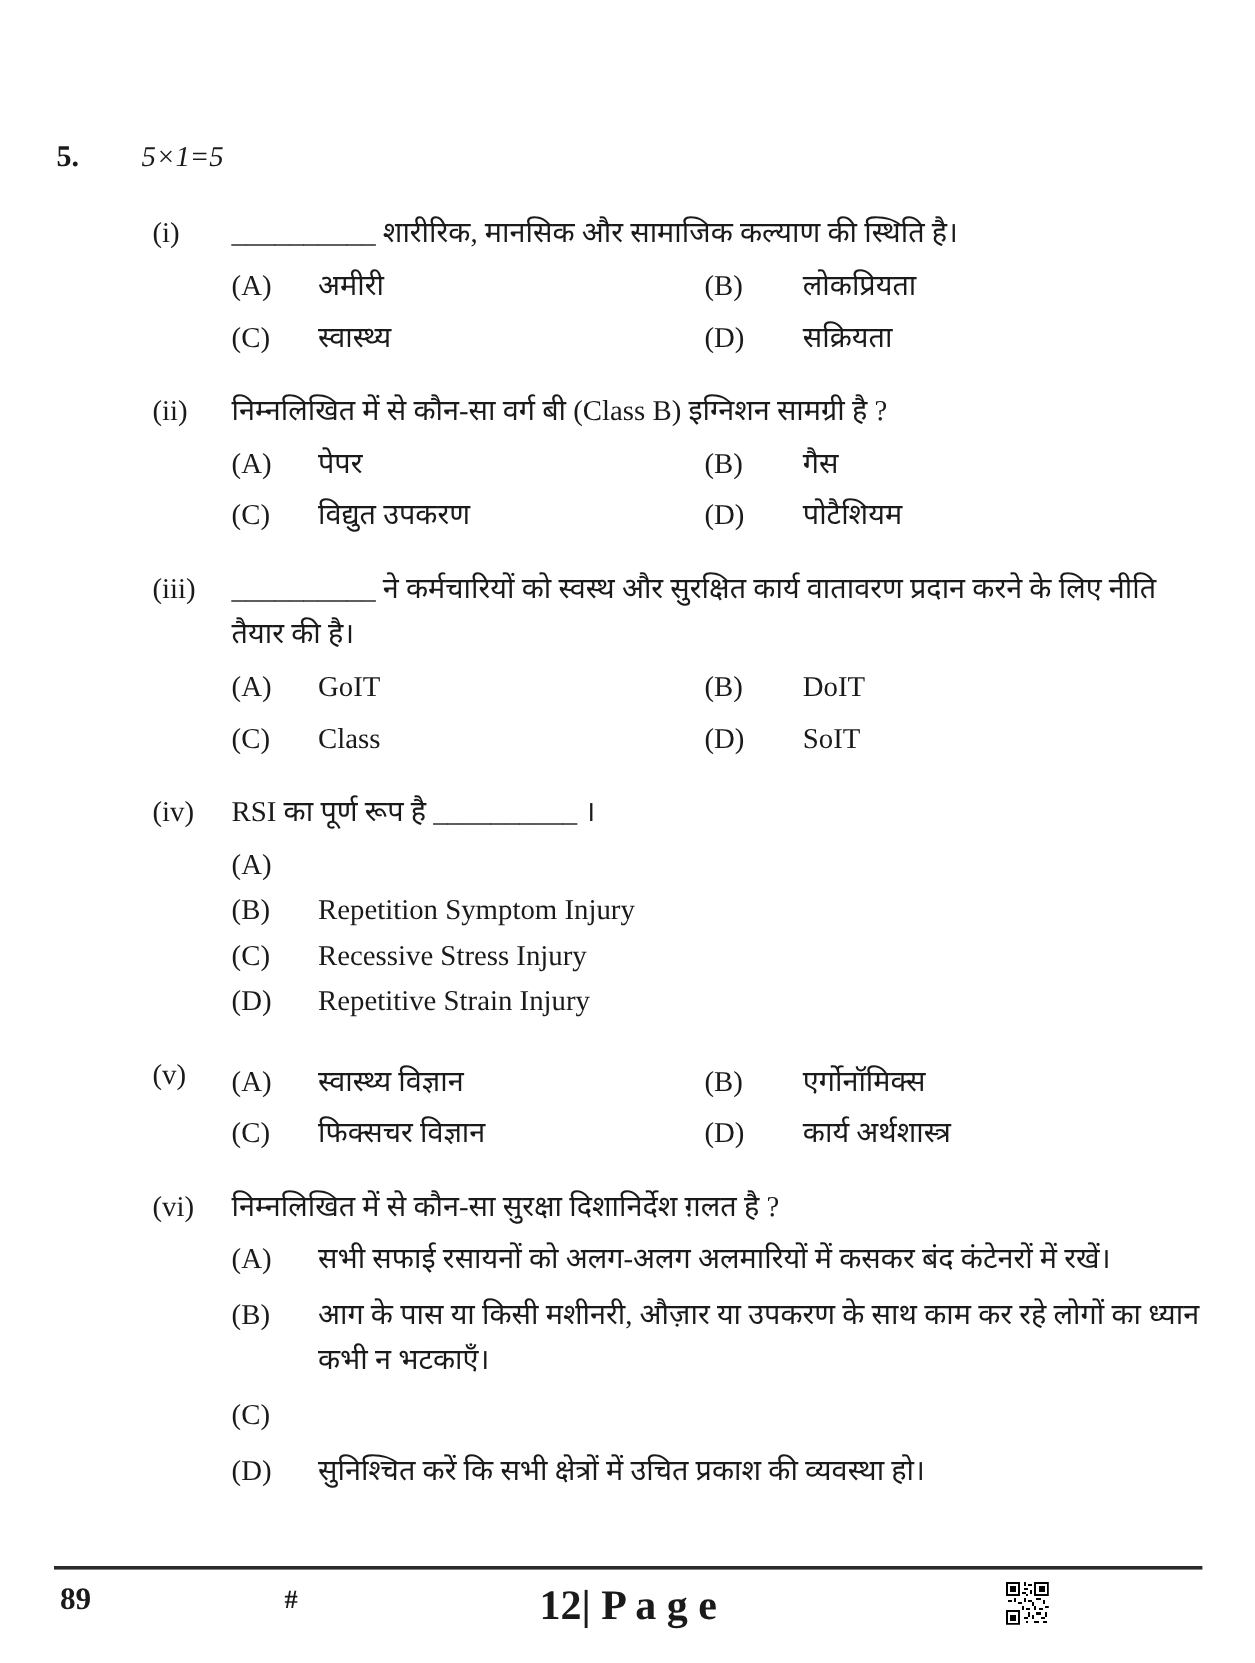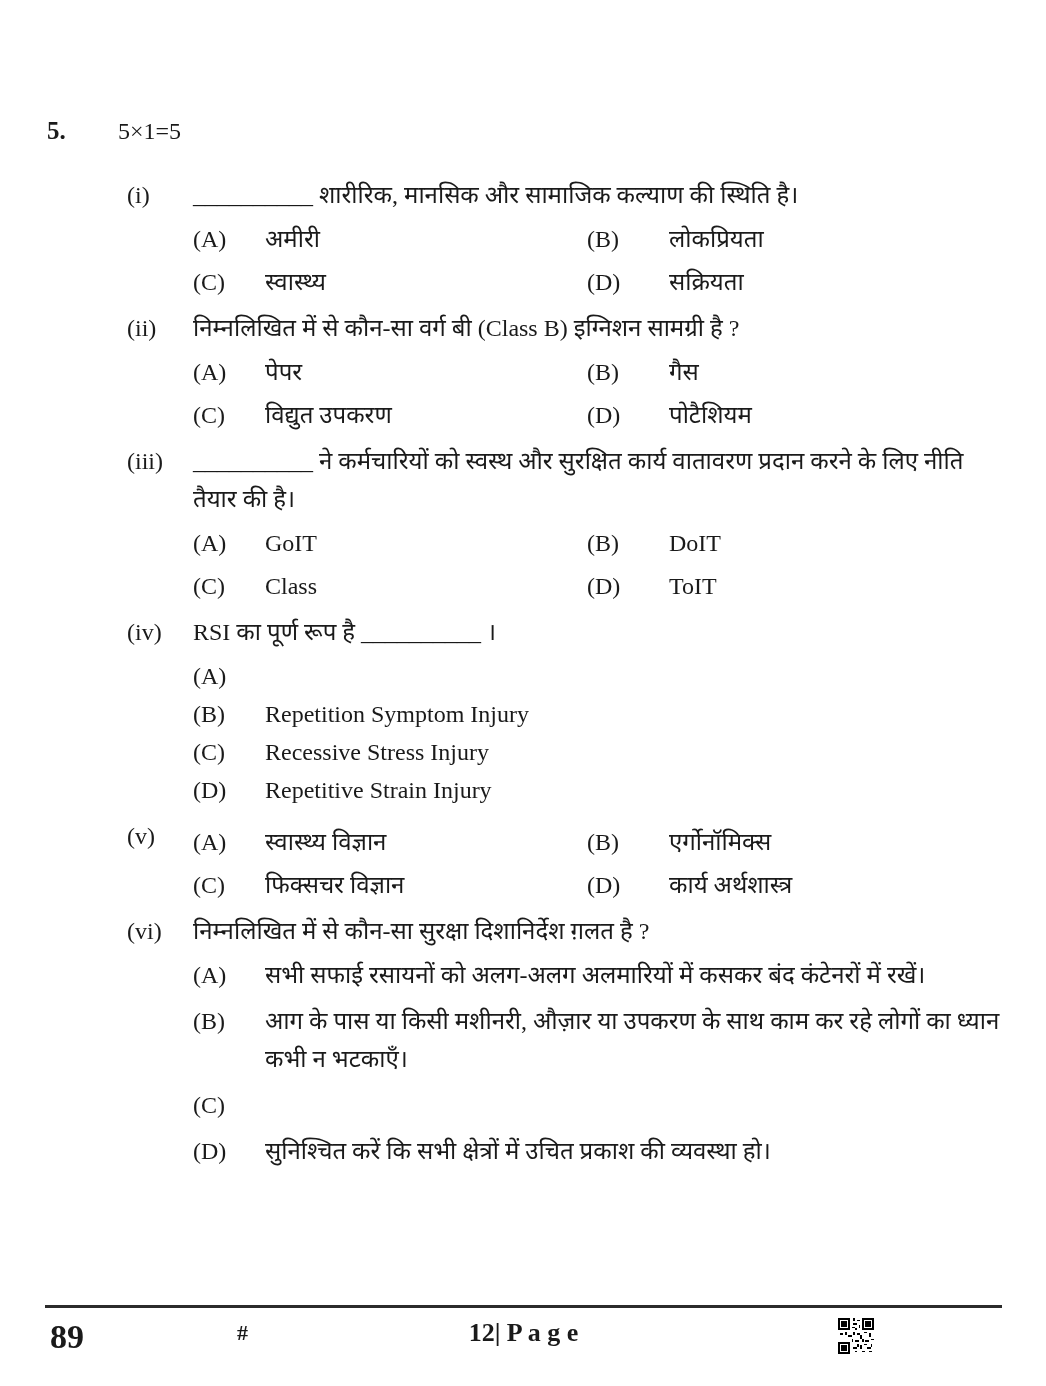--- a/index.html
+++ b/index.html
@@ -18,23 +18,23 @@
     position: absolute;
     left: 47px;
     top: 112px;
     width: 953px;
     font-size: 24px;
   }
   .q-header { display: flex; align-items: flex-start; }
   .q-number { width: 71px; flex: none; font-weight: bold; font-size: 25px; line-height: 38px; }
   .q-text { flex: 1; line-height: 38px; }
   .bi { font-weight: bold; font-style: italic; }
-  .q-marks { flex: none; line-height: 38px; text-align: center; }
-
-  .subq { display: flex; padding-left: 80px; margin-top: 8px; }
+  .q-marks { flex: none; font-style: italic; line-height: 38px; text-align: center; }
+
+  .subq { display: flex; padding-left: 80px; margin-top: 23px; }
   .subq-first { margin-top: 26px; }
   .subq-num { width: 66px; flex: none; line-height: 38px; }
   .subq-body { flex: 1; min-width: 0; }
   .stem { line-height: 38px; }
 
   .options { margin-top: 6px; }
   .grid2 { display: grid; grid-template-columns: 394px 1fr; row-gap: 5px; }
   .grid1 { display: grid; grid-template-columns: 1fr; row-gap: 0; }
   .listv { display: flex; flex-direction: column; gap: 8px; }
   .opt { display: flex; }
@@ -52,29 +52,29 @@
   }
   .footer {
     position: absolute;
     left: 45px;
     top: 1316px;
     width: 957px;
     height: 52px;
   }
   .footer-code {
     position: absolute; left: 5px; top: 2px;
-    font-weight: bold; font-size: 34px;
+    font-weight: bold; font-size: 26px;
   }
   .footer-hash {
     position: absolute; left: 192px; top: 4px;
     font-size: 22px; font-weight: bold;
   }
   .footer-page {
     position: absolute; left: 0; right: 0; top: 2px;
-    text-align: center; font-weight: bold; font-size: 26px;
+    text-align: center; font-weight: bold; font-size: 35px;
   }
   .footer-qr {
     position: absolute; left: 793px; top: 2px;
     width: 36px; height: 36px;
   }
 </style>
 </head>
 <body>
 
 <div class="page">
@@ -147,21 +147,21 @@
           <div class="opt">
             <div class="opt-label">(B)</div>
             <div class="opt-text">DoIT</div>
           </div>
           <div class="opt">
             <div class="opt-label">(C)</div>
             <div class="opt-text">Class</div>
           </div>
           <div class="opt">
             <div class="opt-label">(D)</div>
-            <div class="opt-text">ToIT</div>
+            <div class="opt-text">SoIT</div>
           </div>
         </div>
       </div>
     </div>
 
     <div class="subq">
       <div class="subq-num">(iv)</div>
       <div class="subq-body">
         <div class="stem">RSI का पूर्ण रूप है __________ ।</div>
         <div class="options grid1">

